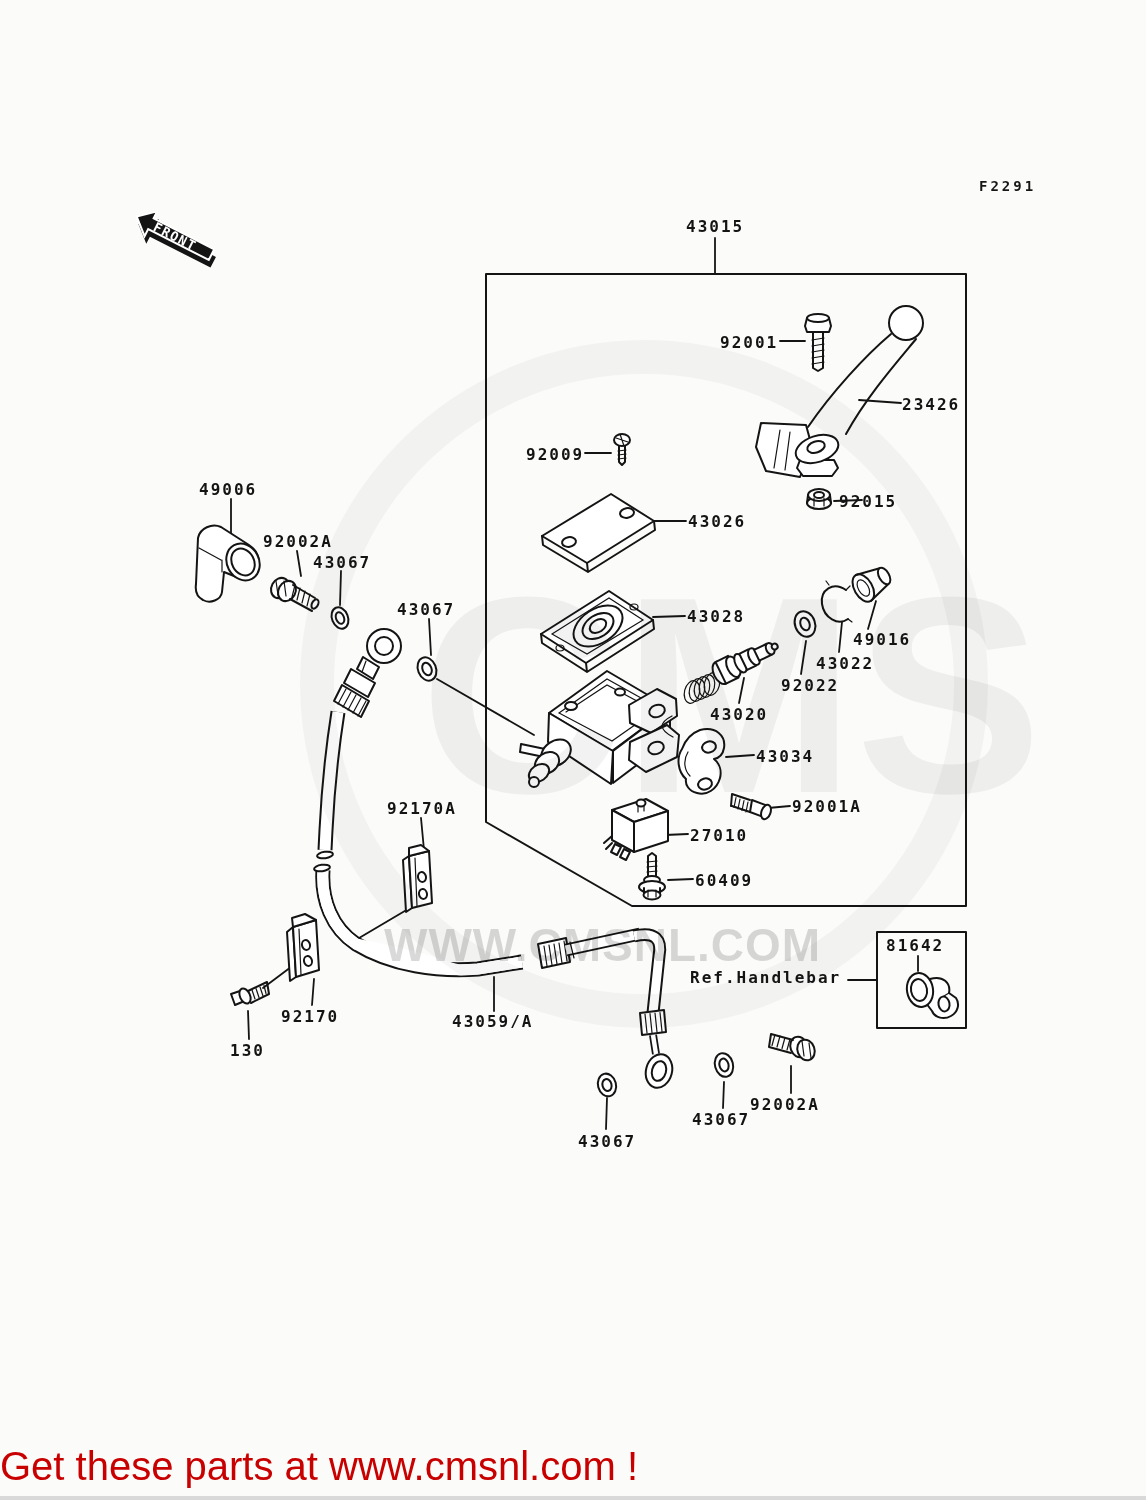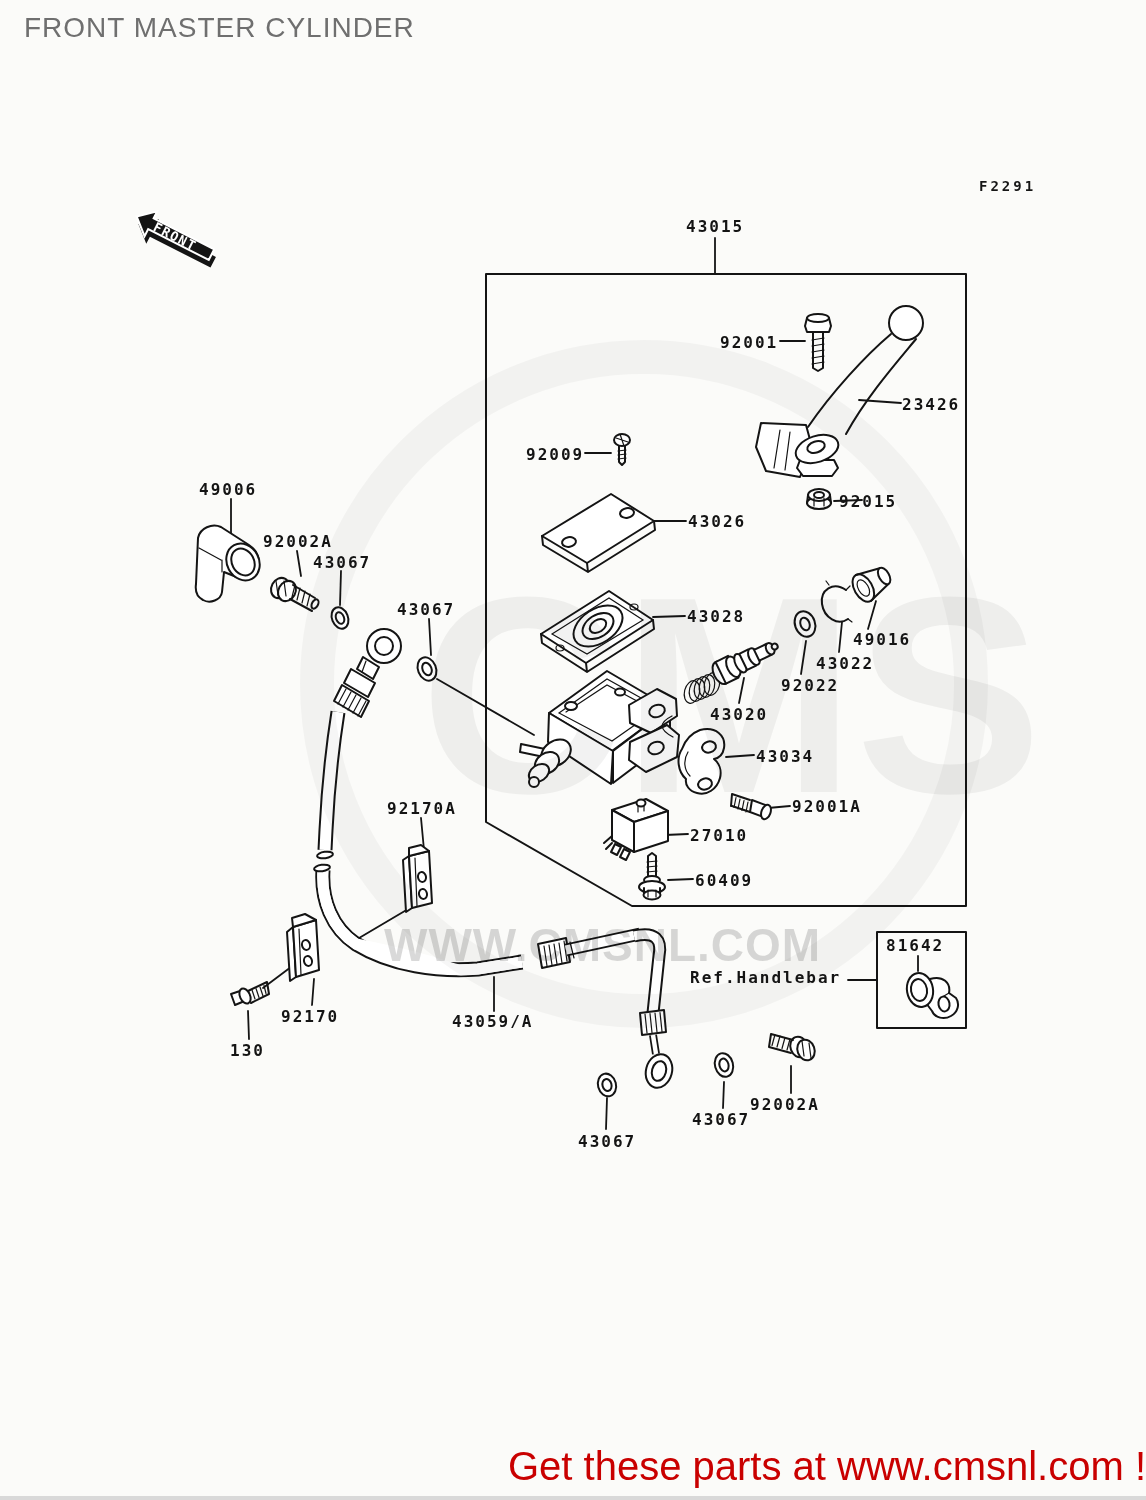--- a/index.html
+++ b/index.html
@@ -4,22 +4,22 @@
 <style>
   html,body{margin:0;padding:0;background:#ffffff;}
   .canvas{position:relative;width:1146px;height:1500px;background:#fbfbf9;overflow:hidden;
           font-family:"DejaVu Sans Mono",monospace;}
   .title{position:absolute;left:24px;top:12px;font:28px "Liberation Sans",sans-serif;
          color:#6f6f6f;letter-spacing:1px;white-space:nowrap;}
   .figcode{position:absolute;left:963px;top:178px;font:bold 14px "DejaVu Sans Mono",monospace;
          letter-spacing:3px;color:#161616;margin-left:16px;}
   .pl{position:absolute;font:bold 16px "DejaVu Sans Mono",monospace;letter-spacing:2px;
       color:#141414;white-space:nowrap;}
-  .footer{position:absolute;left:0;right:0;top:1444px;text-align:right;
-      font:40px "Liberation Sans",sans-serif;color:#c90000;white-space:nowrap;padding-left:20px;}
+  .footer{position:absolute;left:0;right:0;top:1444px;text-align:left;
+      font:40px "Liberation Sans",sans-serif;color:#c90000;white-space:nowrap;}
   .wm{position:absolute;pointer-events:none;mix-blend-mode:multiply;}
   .wm-cms{left:420px;top:555px;font:bold 280px "Liberation Sans",sans-serif;
       color:rgba(0,0,0,0.05);line-height:1;}
   .wm-url{left:372px;top:922px;font:bold 46px "Liberation Sans",sans-serif;
       color:rgba(0,0,0,0.15);letter-spacing:1px;line-height:1;margin-left:12px;}
   .wm-ring{left:300px;top:340px;width:620px;height:620px;border:34px solid rgba(0,0,0,0.035);
       border-radius:50%;}
   .bstrip{position:absolute;left:0;right:0;bottom:0;height:4px;background:#d9d9d9;}
   svg{position:absolute;left:0;top:0;}
   svg *{vector-effect:non-scaling-stroke;}
@@ -329,21 +329,20 @@
       <ellipse class="wf" cx="919" cy="990" rx="8" ry="11" transform="rotate(-10 919 990)"></ellipse>
       <ellipse class="wf" cx="944" cy="1004" rx="5.5" ry="7.5" transform="rotate(-10 944 1004)"></ellipse>
       <path class="thin" d="M949,993 L944,996"></path>
     </g>
   </svg>
 
   <div class="wm wm-ring"></div>
   <div class="wm wm-cms">CMS</div>
   <div class="wm wm-url">WWW.CMSNL.COM</div>
 
-  <div class="title">FRONT MASTER CYLINDER</div>
   <div class="figcode">F2291</div>
 
   <div class="pl" style="left:686px;top:217px">43015</div>
   <div class="pl" style="left:720px;top:333px">92001</div>
   <div class="pl" style="left:902px;top:395px">23426</div>
   <div class="pl" style="left:526px;top:445px">92009</div>
   <div class="pl" style="left:839px;top:492px">92015</div>
   <div class="pl" style="left:688px;top:512px">43026</div>
   <div class="pl" style="left:687px;top:607px">43028</div>
   <div class="pl" style="left:853px;top:630px">49016</div>

